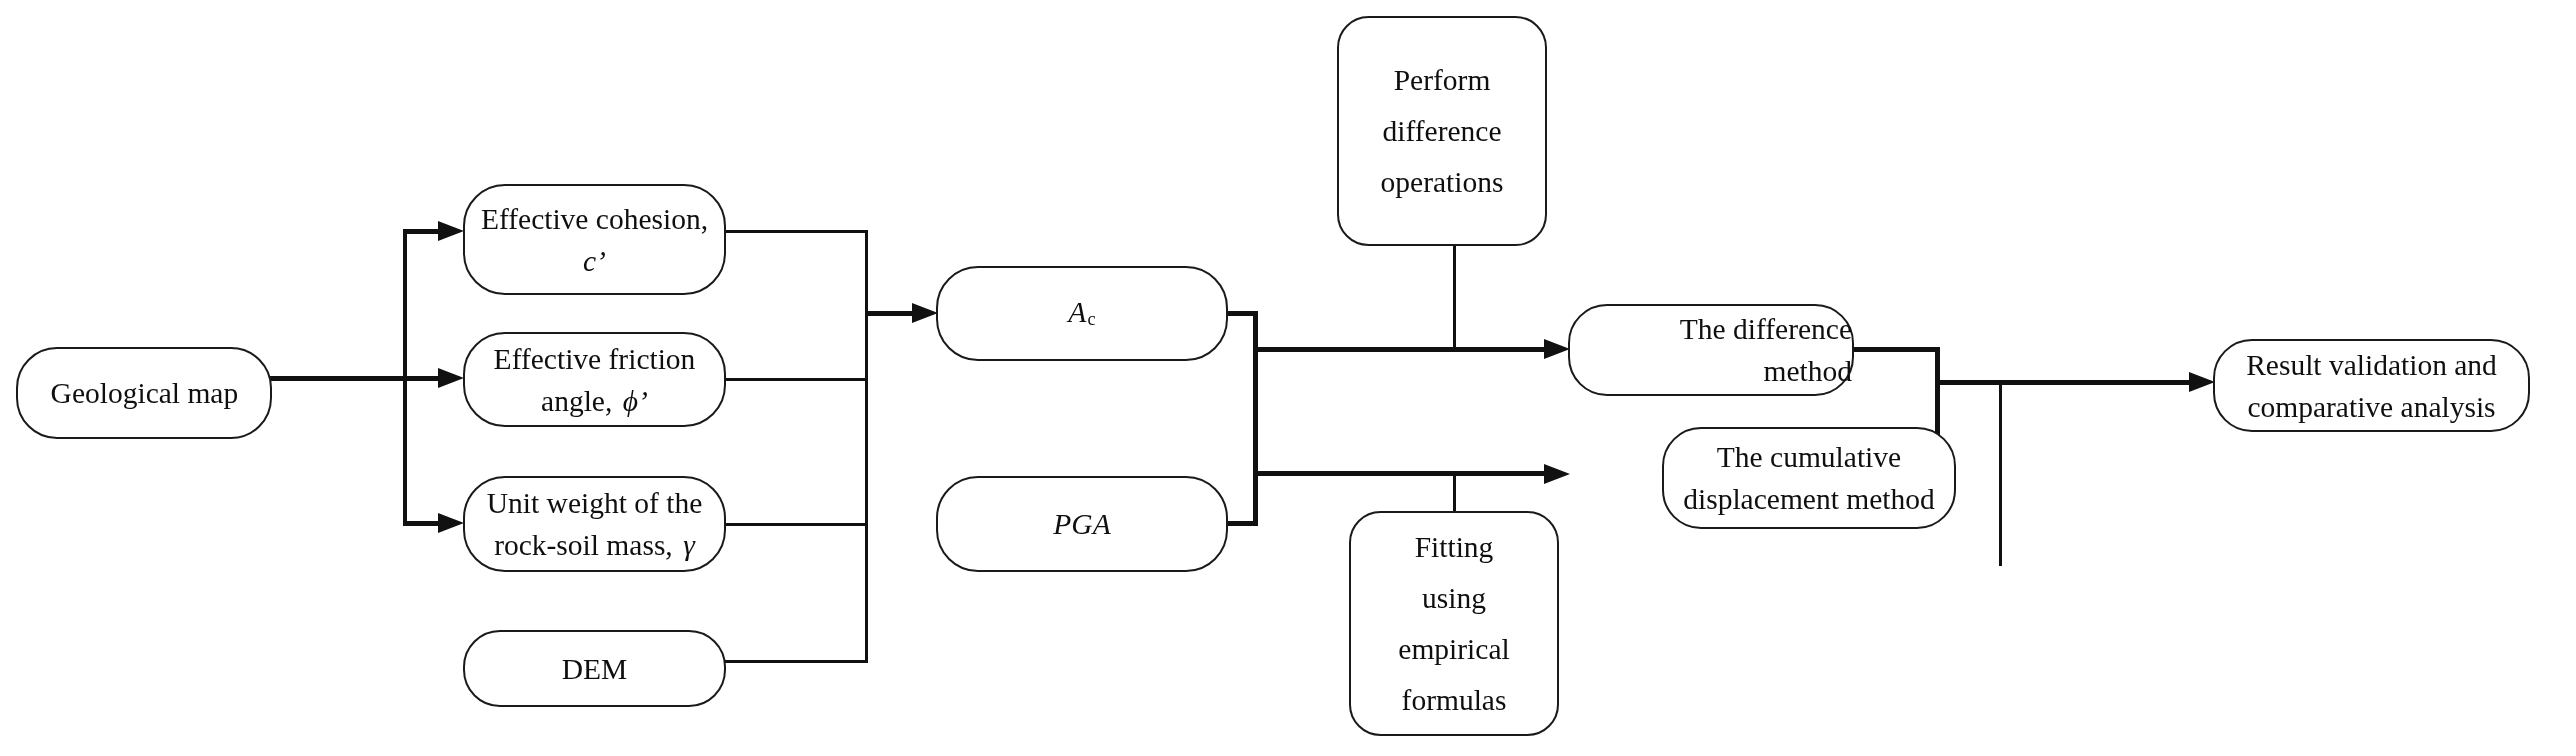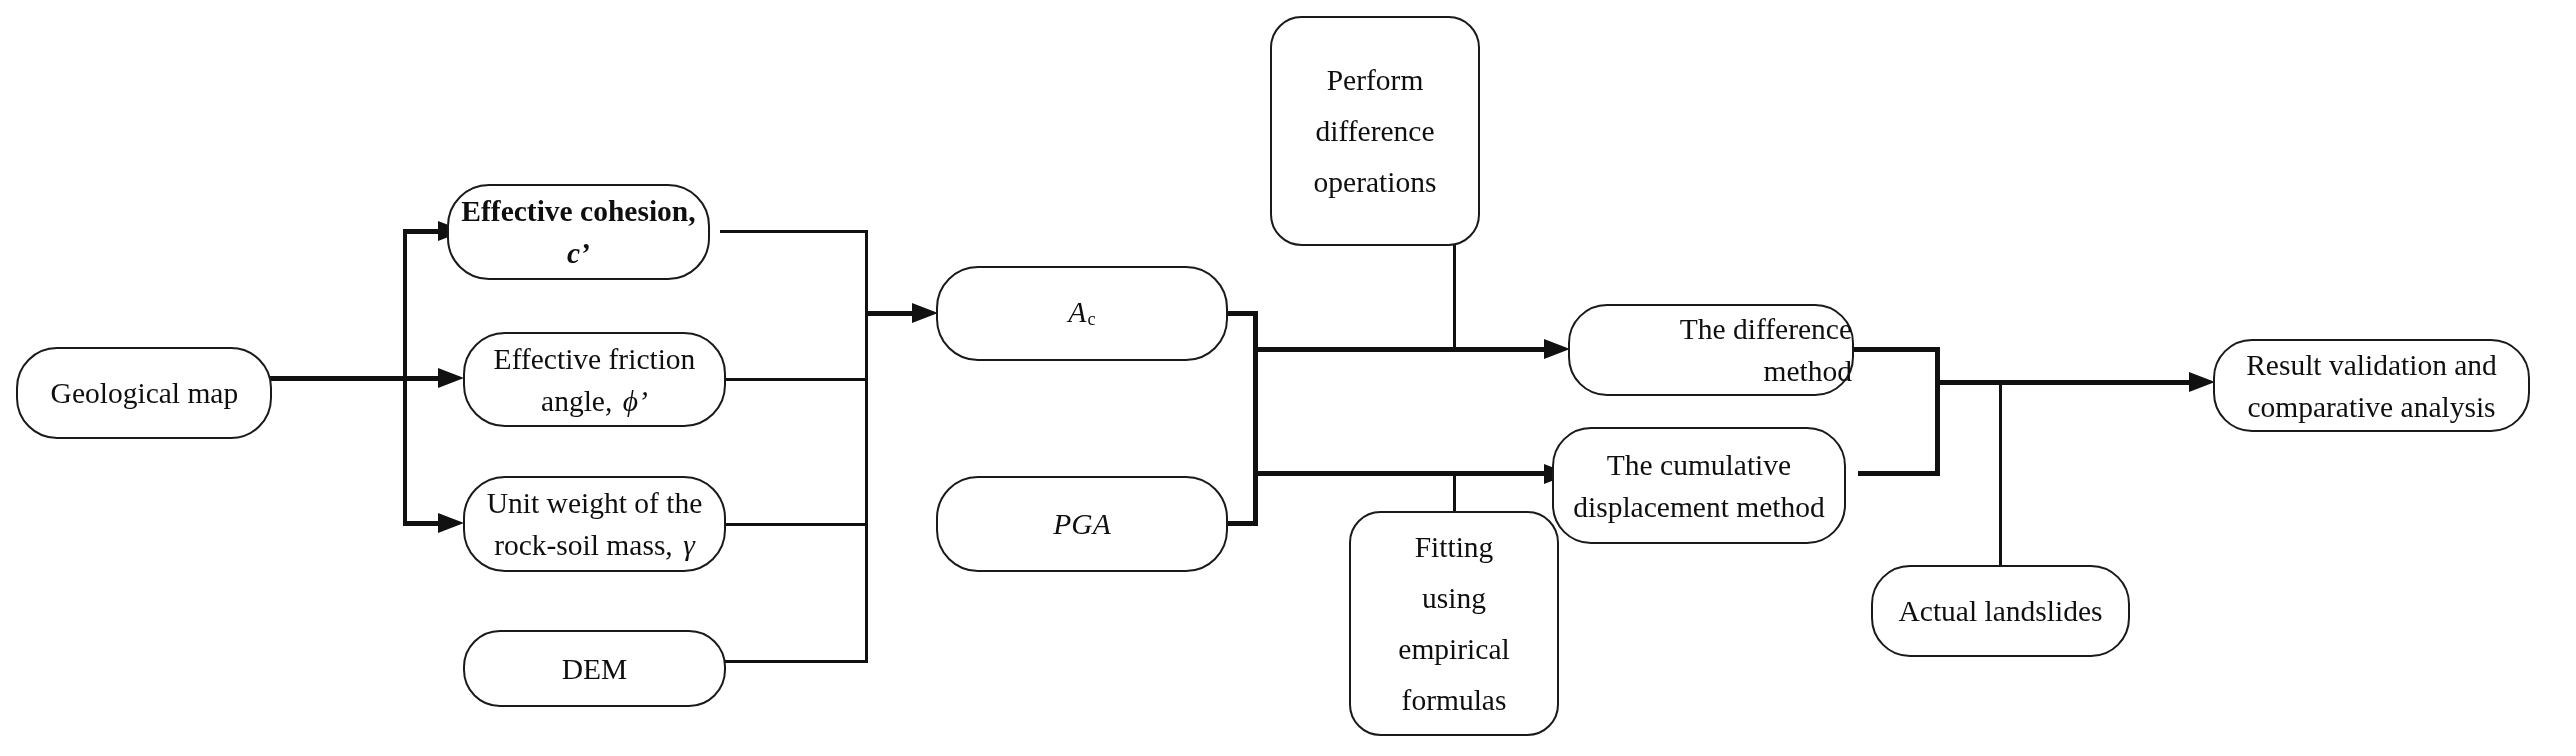--- a/index.html
+++ b/index.html
@@ -82,21 +82,21 @@
   <div class="hl" style="left:1858px;top:471px;width:81px;height:4.6px;"></div>
   <div class="vl" style="left:1935px;top:347px;width:4.6px;height:129px;"></div>
   <div class="hl" style="left:1935px;top:380px;width:255px;height:4.6px;"></div>
   <div class="ah" style="left:2189px;top:372px;"></div>
   <div class="vl" style="left:1999px;top:382px;width:3.3px;height:184px;"></div>
 
   <div class="node" style="left:16.4px;top:347px;width:256px;height:92px;border-radius:41px;">
     <span class="ln">Geological map</span>
   </div>
 
-  <div class="node" style="left:447px;top:184px;width:263px;height:96px;border-radius:42px;font-weight:bold;">
+  <div class="node" style="left:463px;top:184px;width:263px;height:111px;border-radius:42px;">
     <span class="ln">Effective cohesion,</span>
     <span class="ln sym">c’</span>
   </div>
 
   <div class="node" style="left:463px;top:332px;width:263px;height:95px;border-radius:42px;">
     <span class="ln">Effective friction</span>
     <span class="ln"><span>angle,</span><span class="sym gap">ϕ’</span></span>
   </div>
 
   <div class="node" style="left:463px;top:476px;width:263px;height:96px;border-radius:42px;">
@@ -109,46 +109,43 @@
   </div>
 
   <div class="node" style="left:936px;top:266px;width:292px;height:95px;border-radius:42px;">
     <span class="ln"><span class="sym">A</span><sub class="subscript">c</sub></span>
   </div>
 
   <div class="node" style="left:936px;top:476px;width:292px;height:96px;border-radius:42px;">
     <span class="ln sym">PGA</span>
   </div>
 
-  <div class="node tall" style="left:1270px;top:16.4px;width:210px;height:230px;border-radius:31.5px;">
+  <div class="node tall" style="left:1337px;top:16.4px;width:210px;height:230px;border-radius:31.5px;">
     <span class="ln">Perform</span>
     <span class="ln">difference</span>
     <span class="ln">operations</span>
   </div>
 
   <div class="node tall" style="left:1349px;top:511px;width:210px;height:225px;border-radius:31.5px;">
     <span class="ln">Fitting</span>
     <span class="ln">using</span>
     <span class="ln">empirical</span>
     <span class="ln">formulas</span>
   </div>
 
   <div class="node" style="left:1568px;top:304px;width:286px;height:92px;border-radius:39px;align-items:flex-end;">
     <span class="ln">The difference</span>
     <span class="ln">method</span>
   </div>
 
-  <div class="node" style="left:1552px;top:427px;width:294px;height:117px;border-radius:39px;">
+  <div class="node" style="left:1662px;top:427px;width:294px;height:102px;border-radius:39px;">
     <span class="ln">The cumulative</span>
     <span class="ln">displacement method</span>
   </div>
 
-  <div class="node" style="left:1871px;top:565px;width:259px;height:92px;border-radius:39px;">
-    <span class="ln">Actual landslides</span>
-  </div>
 
   <div class="node" style="left:2213px;top:339px;width:317px;height:93px;border-radius:39px;">
     <span class="ln">Result validation and</span>
     <span class="ln">comparative analysis</span>
   </div>
 
 </div>
 
 
 </body></html>

